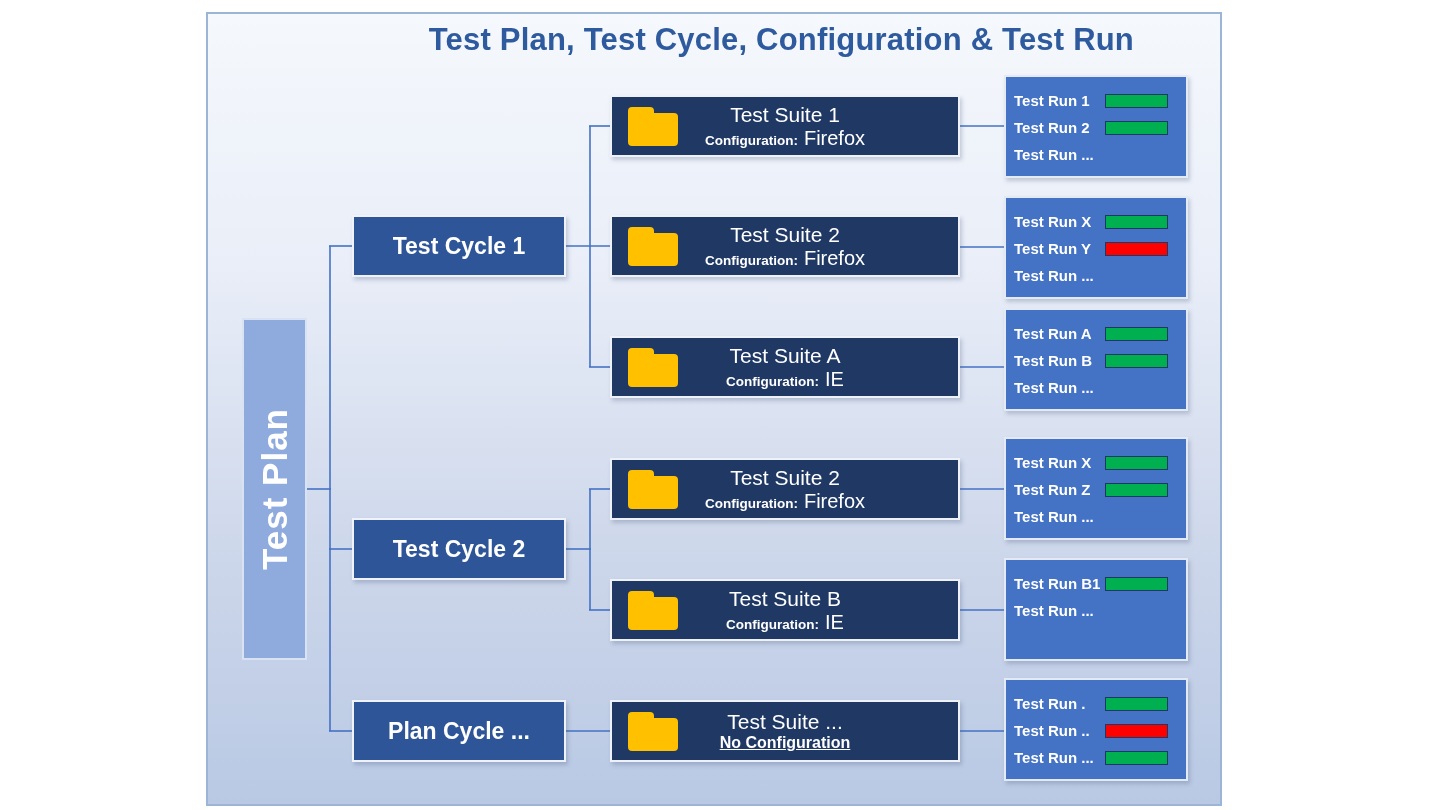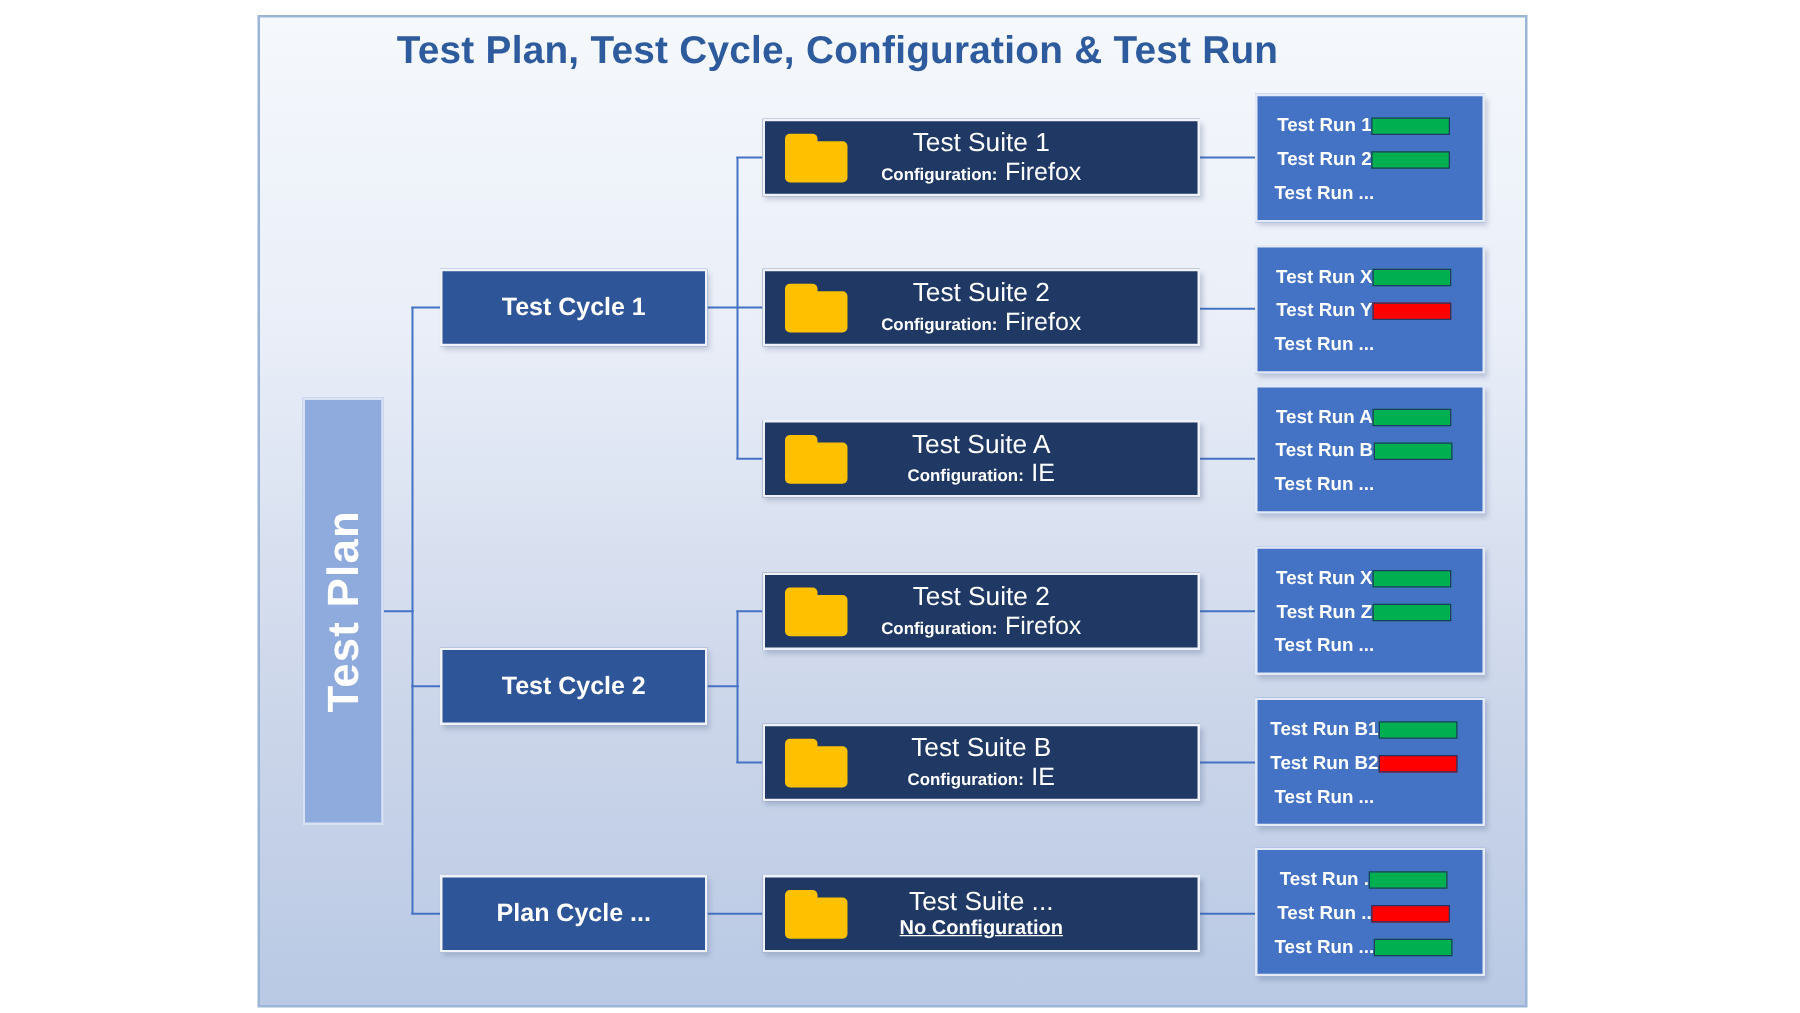--- a/index.html
+++ b/index.html
@@ -3,33 +3,33 @@
 <meta charset="utf-8">
 <style>
   html,body{margin:0;padding:0;background:#ffffff;}
   .stage{position:relative;width:1440px;height:810px;background:#ffffff;
          font-family:"Liberation Sans",sans-serif;overflow:hidden;}
   .canvas{position:absolute;left:206px;top:12px;width:1016px;height:794px;
           border:2px solid #9ab5d6;box-sizing:border-box;
           background:linear-gradient(180deg,#f5f8fc 0%,#e9eef8 32%,#ccd6ea 70%,#b9c9e4 100%);}
   .connectors{position:absolute;left:0;top:0;width:1440px;height:810px;pointer-events:none;}
 
-  .diagram-title{position:absolute;left:206px;top:22px;width:928px;text-align:center;
+  .diagram-title{position:absolute;left:206px;top:22px;width:928px;text-align:right;
           color:#2e5a9e;font-size:31px;font-weight:700;letter-spacing:.2px;}
 
   .plan-box{position:absolute;left:242px;top:318px;width:65px;height:342px;
           background:#8faadc;border:2px solid #d9e2f3;box-sizing:border-box;
           display:flex;align-items:center;justify-content:center;}
   .plan-label{writing-mode:vertical-rl;transform:rotate(180deg);
           color:#ffffff;font-size:35px;font-weight:700;letter-spacing:1px;white-space:nowrap;}
 
   .cycle{position:absolute;left:352px;width:214px;height:62px;background:#2e5597;
           border:2px solid #eff3f9;box-sizing:border-box;
           display:flex;align-items:center;justify-content:center;
-          color:#ffffff;font-size:20px;font-weight:600;
+          color:#ffffff;font-size:23px;font-weight:600;
           box-shadow:2px 3px 4px rgba(60,80,120,.25);}
 
   .suite{position:absolute;left:610px;width:350px;height:62px;background:#1f3864;
           border:2px solid #eef2f8;box-sizing:border-box;
           box-shadow:2px 3px 4px rgba(60,80,120,.25);}
   .folder{position:absolute;left:16px;top:10px;width:50px;height:40px;}
   .folder::before{content:"";position:absolute;left:0;top:0;width:26px;height:14px;
           background:#ffc000;border-radius:4px 4px 0 0;}
   .folder::after{content:"";position:absolute;left:0;top:6px;width:50px;height:33px;
           background:#ffc000;border-radius:2px 4px 4px 4px;}
@@ -39,21 +39,21 @@
   .suite-cfg{color:#ffffff;display:flex;align-items:baseline;gap:6px;line-height:1.1;}
   .cfg-prefix{font-size:13.5px;font-weight:600;}
   .cfg-value{font-size:20px;font-weight:400;}
   .cfg-value:empty{display:none;}
   .suite.nocfg .cfg-prefix{font-size:16px;font-weight:700;text-decoration:underline;}
 
   .panel{position:absolute;left:1004px;width:184px;height:103px;background:#4472c4;
           border:2px solid #e3eaf6;box-sizing:border-box;
           display:flex;flex-direction:column;padding-top:10px;
           box-shadow:2px 3px 4px rgba(60,80,120,.25);}
-  .row{display:flex;align-items:center;justify-content:center;
+  .row{display:flex;align-items:center;justify-content:space-between;
           height:27px;padding:0 18px 0 8px;}
   .run-label{color:#ffffff;font-size:15px;font-weight:700;white-space:nowrap;}
   .bar{width:63px;height:14px;border:1.5px solid #1f3864;box-sizing:border-box;flex:none;}
   .bar[data-status="pass"]{background:#00b050;}
   .bar[data-status="fail"]{background:#ff0000;}
   .bar[data-status="none"]{visibility:hidden;}
 </style>
 </head>
 <body>
 
@@ -229,24 +229,20 @@
       <span class="bar" data-status="none"></span>
     </div>
   </div>
 
   <div class="panel" style="top:558px">
     <div class="row">
       <span class="run-label">Test Run B1</span>
       <span class="bar" data-status="pass"></span>
     </div>
     <div class="row">
-      <span class="run-label">Test Run B2</span>
-      <span class="bar" data-status="fail"></span>
-    </div>
-    <div class="row">
       <span class="run-label">Test Run ...</span>
       <span class="bar" data-status="none"></span>
     </div>
   </div>
 
   <div class="panel" style="top:678px">
     <div class="row">
       <span class="run-label">Test Run .</span>
       <span class="bar" data-status="pass"></span>
     </div>

